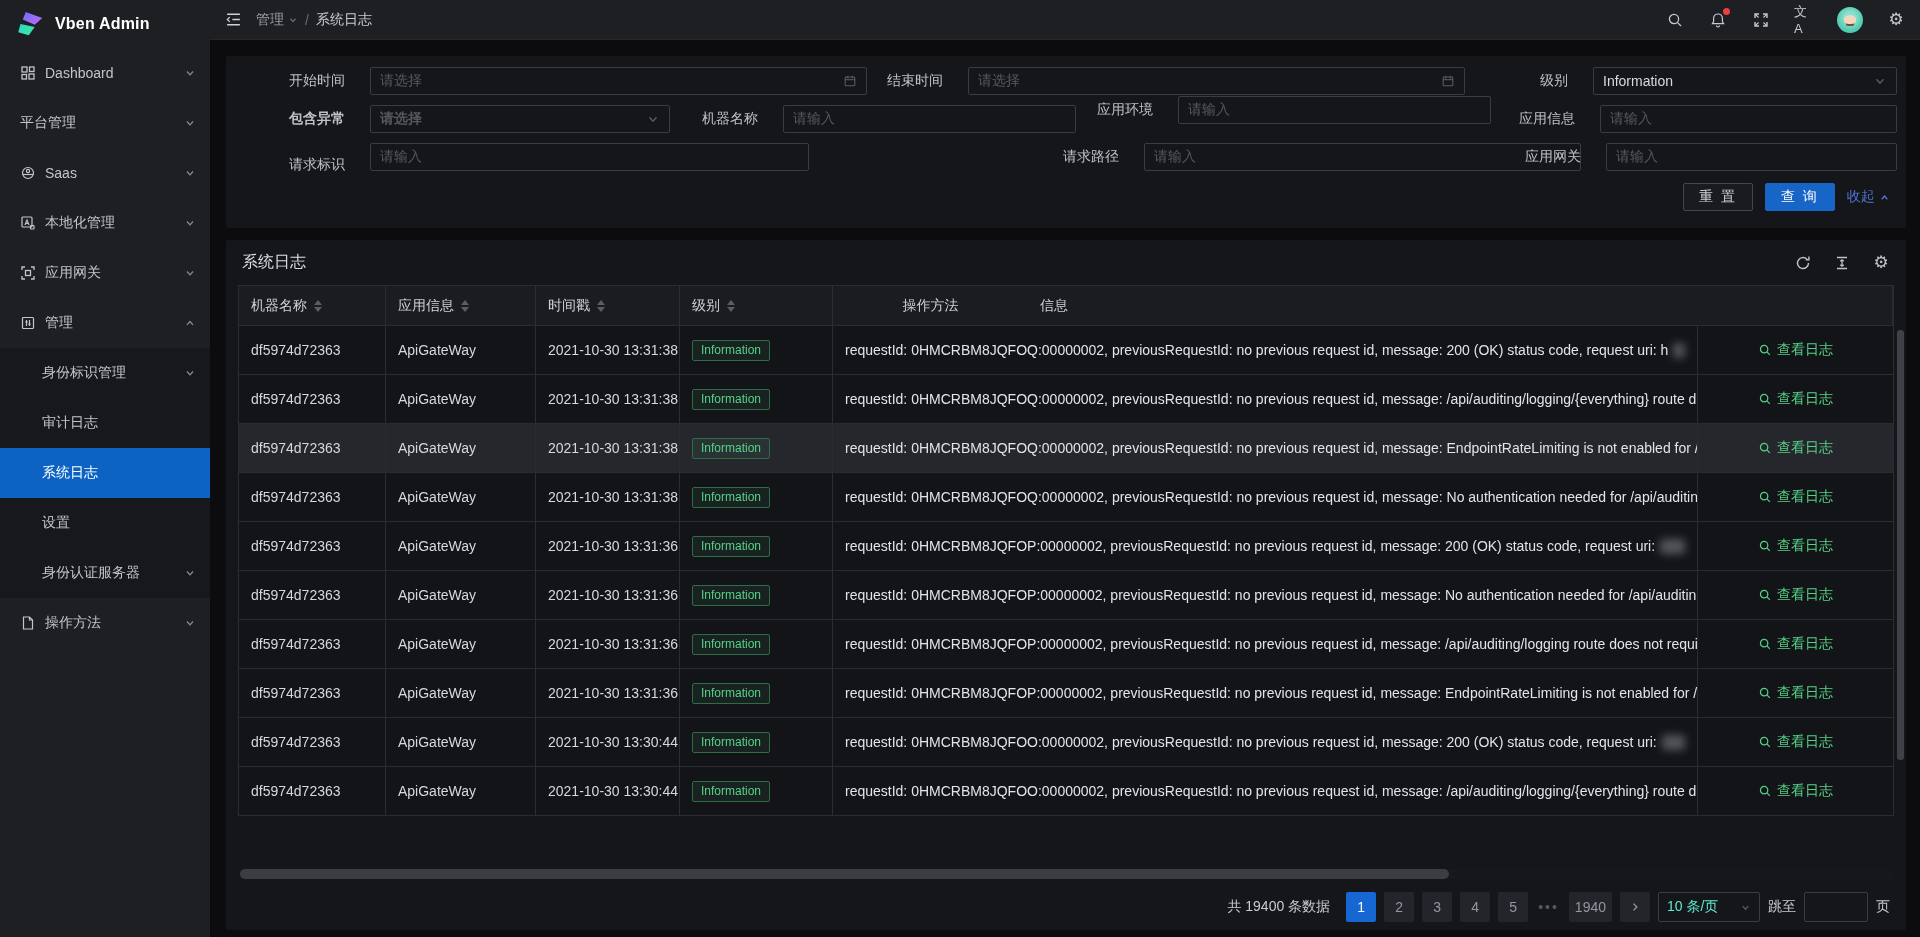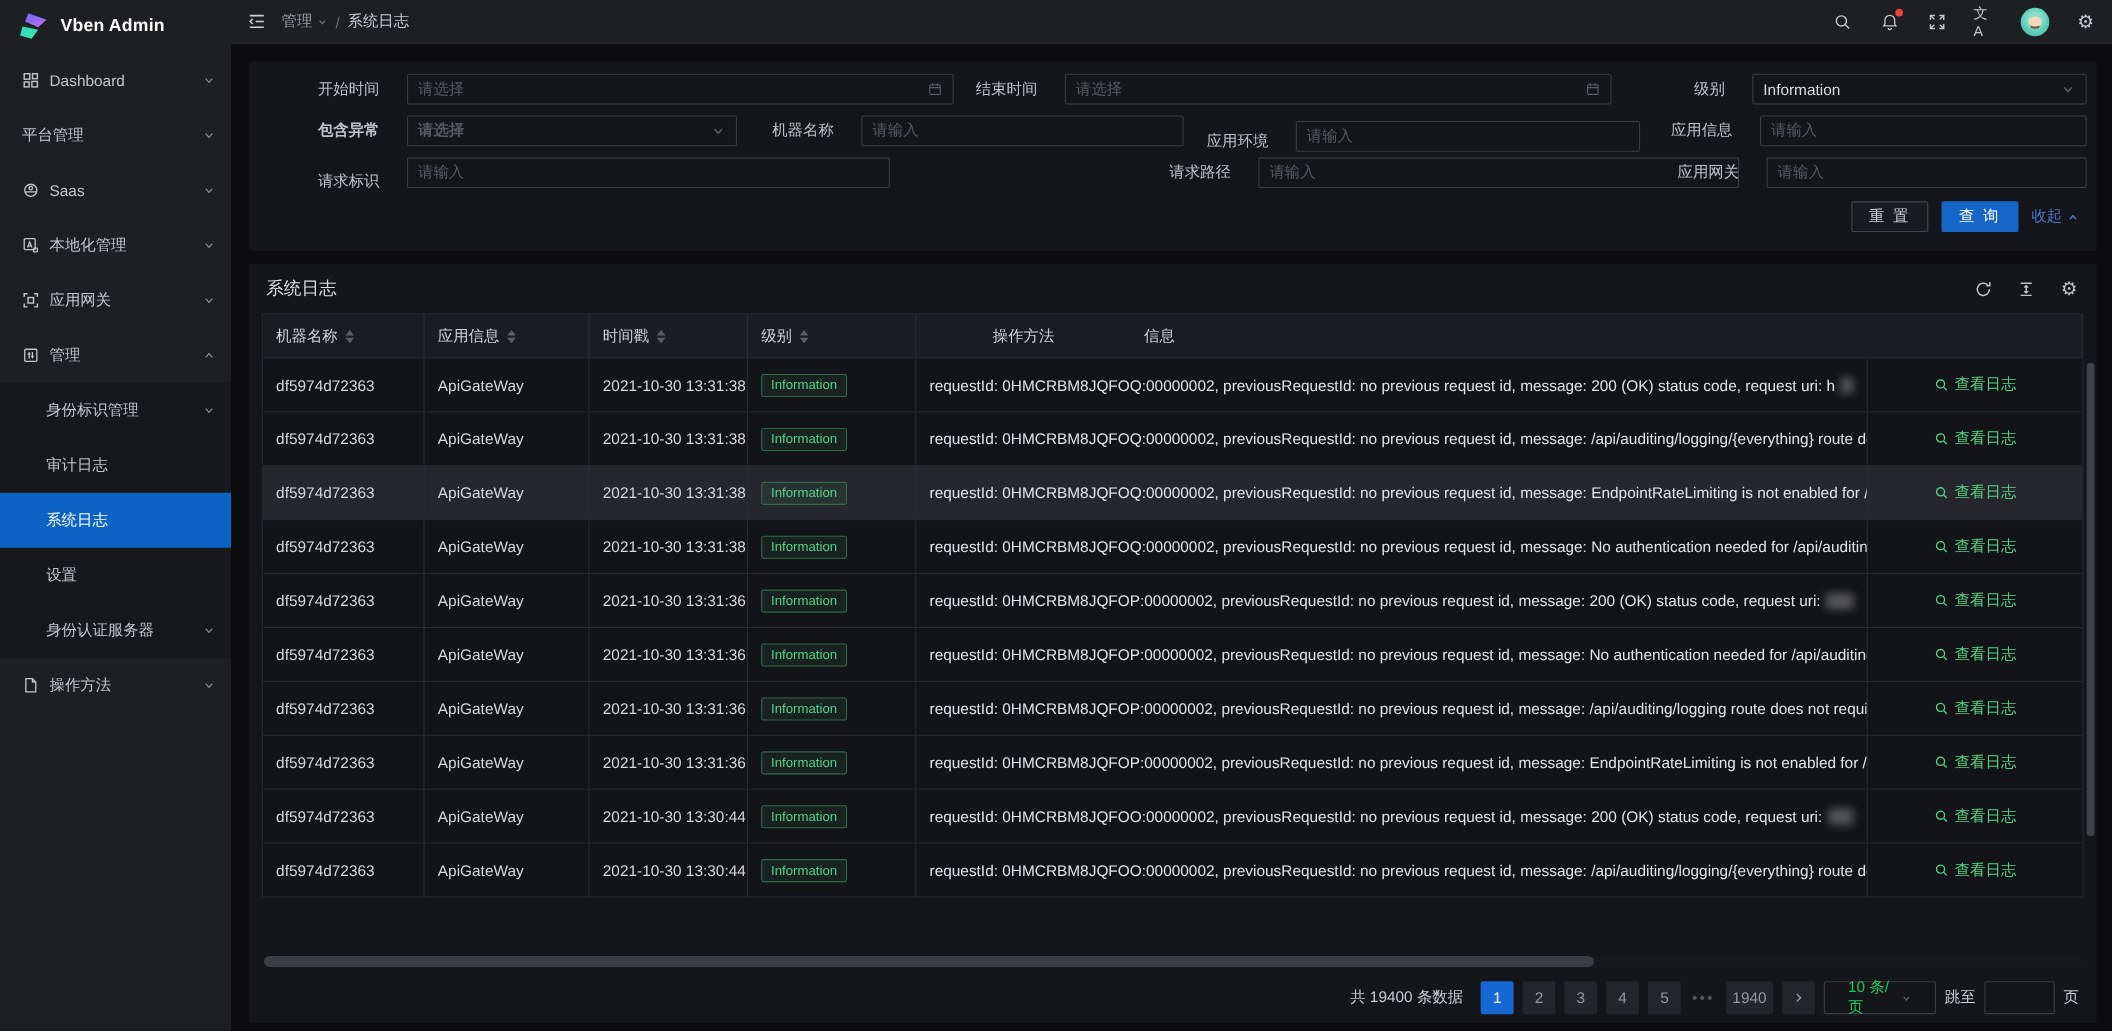--- a/index.html
+++ b/index.html
@@ -92,21 +92,21 @@
 
   
   .pager { margin:13px 16px 0; display:flex; justify-content:flex-end; align-items:center; gap:8px; height:30px; }
   .pg-total { color:#c9cbd1; margin-right:8px; }
   .pg-box { min-width:30px; height:30px; padding:0 6px; border-radius:2px; background:#24252b; color:#95979f;
     display:flex; align-items:center; justify-content:center; cursor:pointer; }
   .pg-box.active { background:#1667d3; color:#fff; }
   .pg-ell { color:#565860; letter-spacing:2px; cursor:pointer; padding:0 2px; }
   .pg-next svg { width:12px; height:12px; }
   .pg-size { width:102px; height:30px; border:1px solid #3a3c43; border-radius:2px; display:flex; align-items:center;
-    padding:0 21px; color:#22c55e; cursor:pointer; justify-content:space-between; }
+    padding:0 8px; color:#5eead4; cursor:pointer; justify-content:space-between; }
   .pg-size svg { width:11px; height:11px; color:#5a5c63; }
   .pg-jump { color:#c9cbd1; }
   .pg-input { width:64px; height:30px; border:1px solid #3a3c43; border-radius:2px; background:#151619; cursor:text; }
 </style>
 </head>
 <body>
 
 <aside class="sidebar">
   <div class="logo">
     <span style="display:inline-flex;">
@@ -364,21 +364,21 @@
       </div>
     </div>
 
     <div class="fg" style="left:450px; top:49px;">
       <label class="flabel" style="width:82px;">机器名称</label>
       <div class="fctl" style="width:293px;">
         <span class="ph">请输入</span>
       </div>
     </div>
 
-    <div class="fg" style="left:845px; top:54px;align-items:flex-end;">
+    <div class="fg" style="left:845px; top:40px;">
       <label class="flabel" style="width:82px;">应用环境</label>
       <div class="fctl" style="width:313px;">
         <span class="ph">请输入</span>
       </div>
     </div>
 
     <div class="fg" style="left:1267px; top:49px;">
       <label class="flabel" style="width:82px;">应用信息</label>
       <div class="fctl" style="width:297px;">
         <span class="ph">请输入</span>

